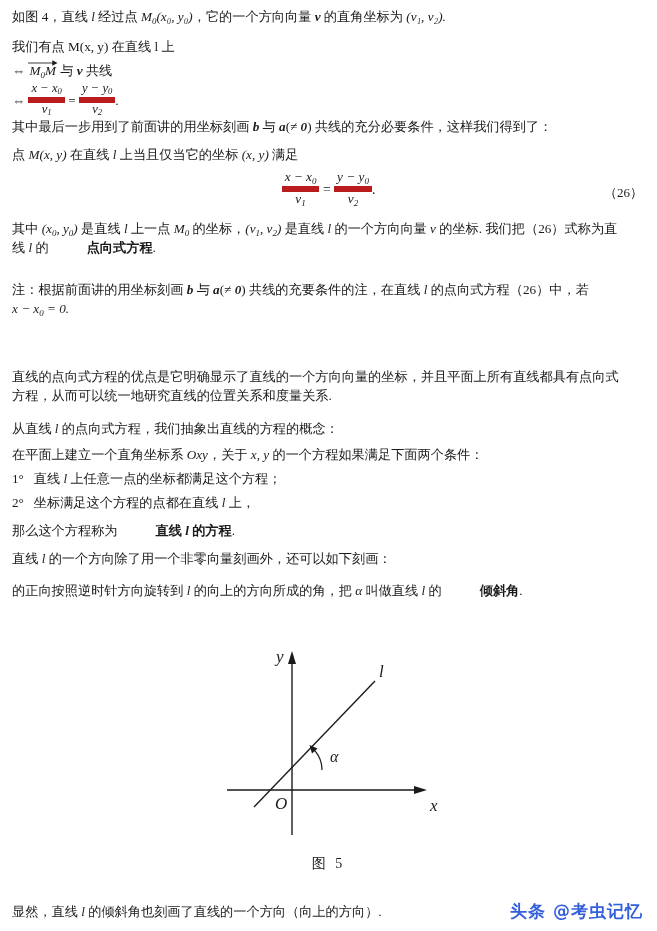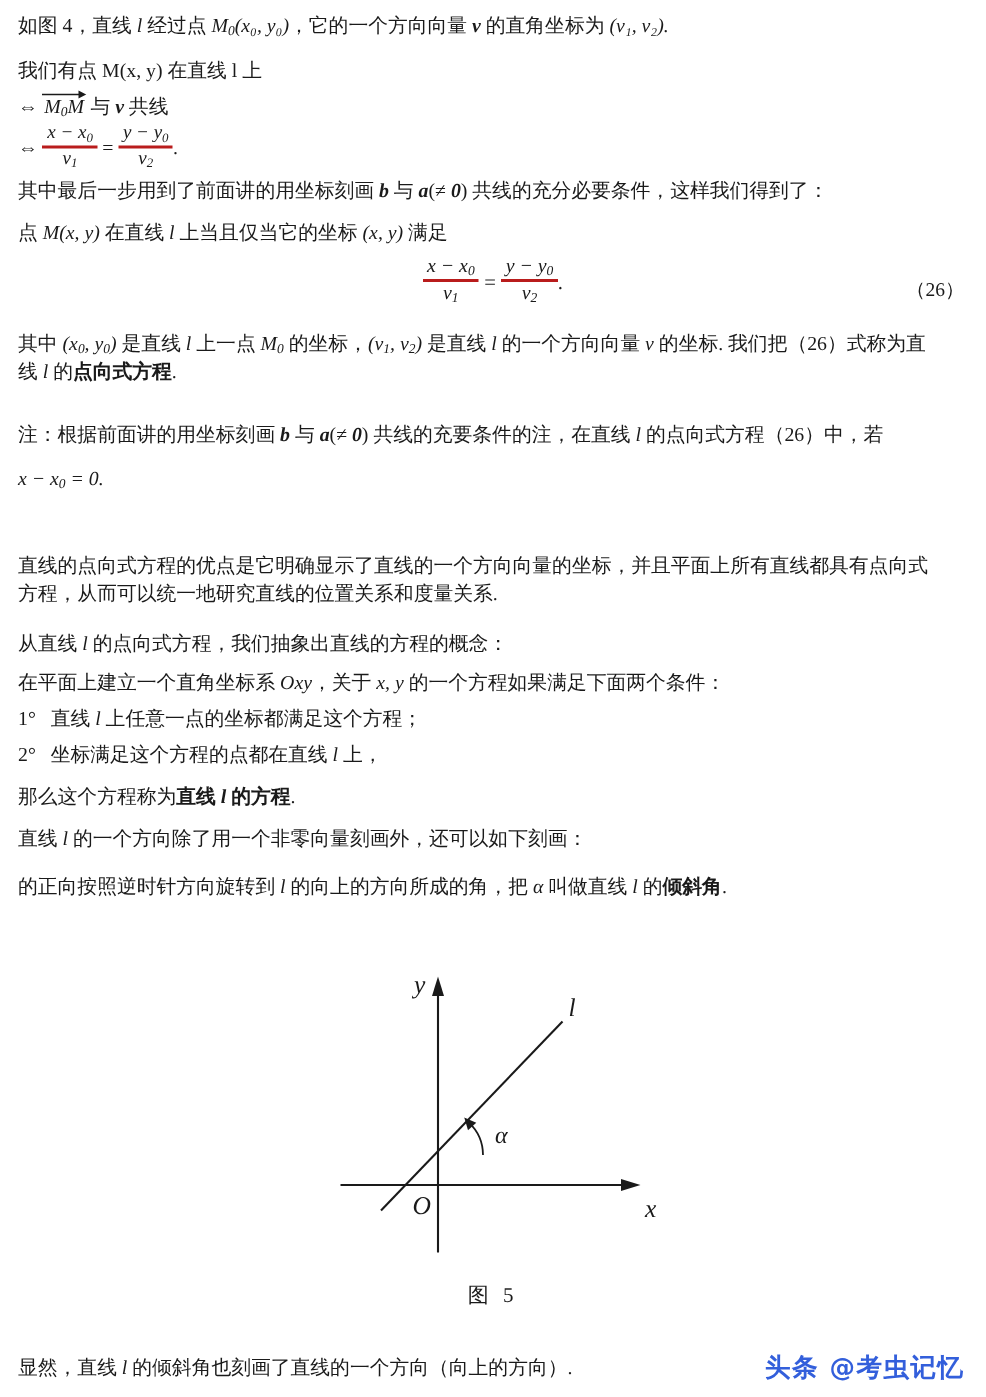--- a/index.html
+++ b/index.html
@@ -41,39 +41,39 @@
   }
   .mb {
     font-family: "Liberation Serif", "DejaVu Serif", serif;
     font-style: italic;
     font-weight: bold;
   }
   .mn {
     font-family: "Liberation Serif", "DejaVu Serif", serif;
     font-style: normal;
   }
-  .bold { font-weight: bold; }
+  .bold { font-weight: bold; padding-left: 38px; }
   sub {
     font-size: 0.68em;
     vertical-align: -0.28em;
   }
   
   .frac {
     display: inline-block;
     vertical-align: middle;
     text-align: center;
     font-style: italic;
     line-height: 1.08;
     position: relative;
     top: -0.15em;
   }
   .frac .num {
     display: block;
     padding: 0 3px;
-    border-bottom: 2px solid #b91c1c;
+    border-bottom: 6px solid #b91c1c;
     font-size: 0.96em;
   }
   .frac .den {
     display: block;
     padding: 0 3px;
     font-size: 0.96em;
   }
   
   .vec {
     display: inline-block;
@@ -207,21 +207,21 @@
     </p>
     <p class="ln" style="margin-top:4px;">
       <span>线 </span><span class="mi">l</span><span> 的</span><span class="bold">点向式方程</span><span>.</span>
     </p>
   </div>
 
   <div class="body-text" style="top:283px;">
     <p class="ln indent">
       注：根据前面讲的用坐标刻画 <span class="mb">b</span> 与 <span class="mb">a</span><span class="mn">(≠</span> <span class="mb">0</span><span class="mn">)</span> 共线的充要条件的注，在直线 <span class="mi">l</span> 的点向式方程（26）中，若
     </p>
-    <p class="ln" style="margin-top:16px;">
+    <p class="ln" style="margin-top:6px;">
       <span class="mi">x − x<sub>0</sub> = 0.</span>
     </p>
   </div>
 
   <div class="body-text" style="top:370px;">
     <p class="ln indent">直线的点向式方程的优点是它明确显示了直线的一个方向向量的坐标，并且平面上所有直线都具有点向式</p>
     <p class="ln" style="margin-top:6px;">方程，从而可以统一地研究直线的位置关系和度量关系.</p>
   </div>
 
   <div class="body-text" style="top:448px;">

